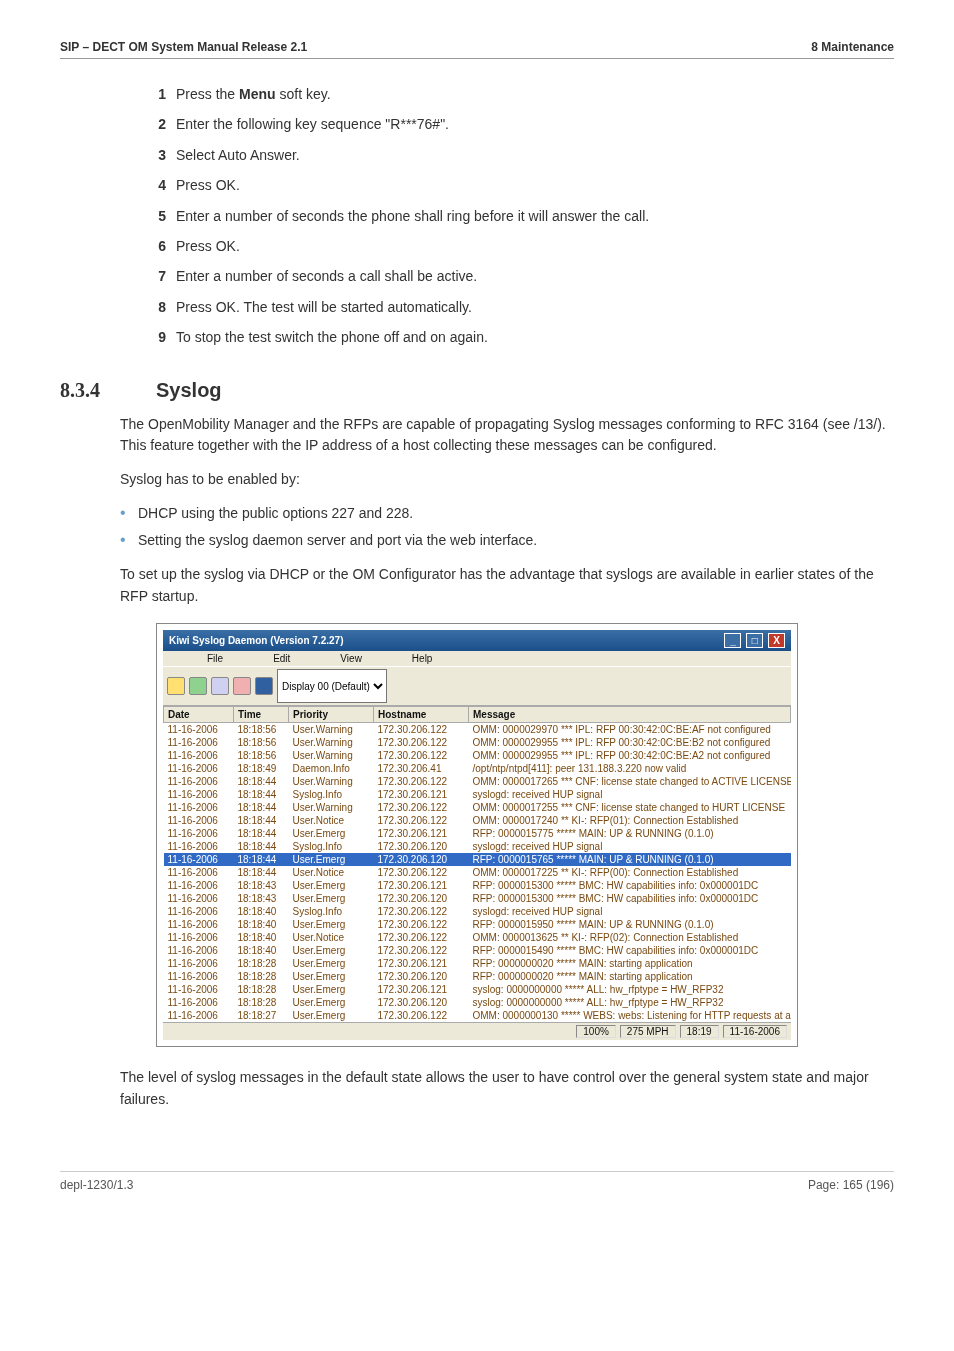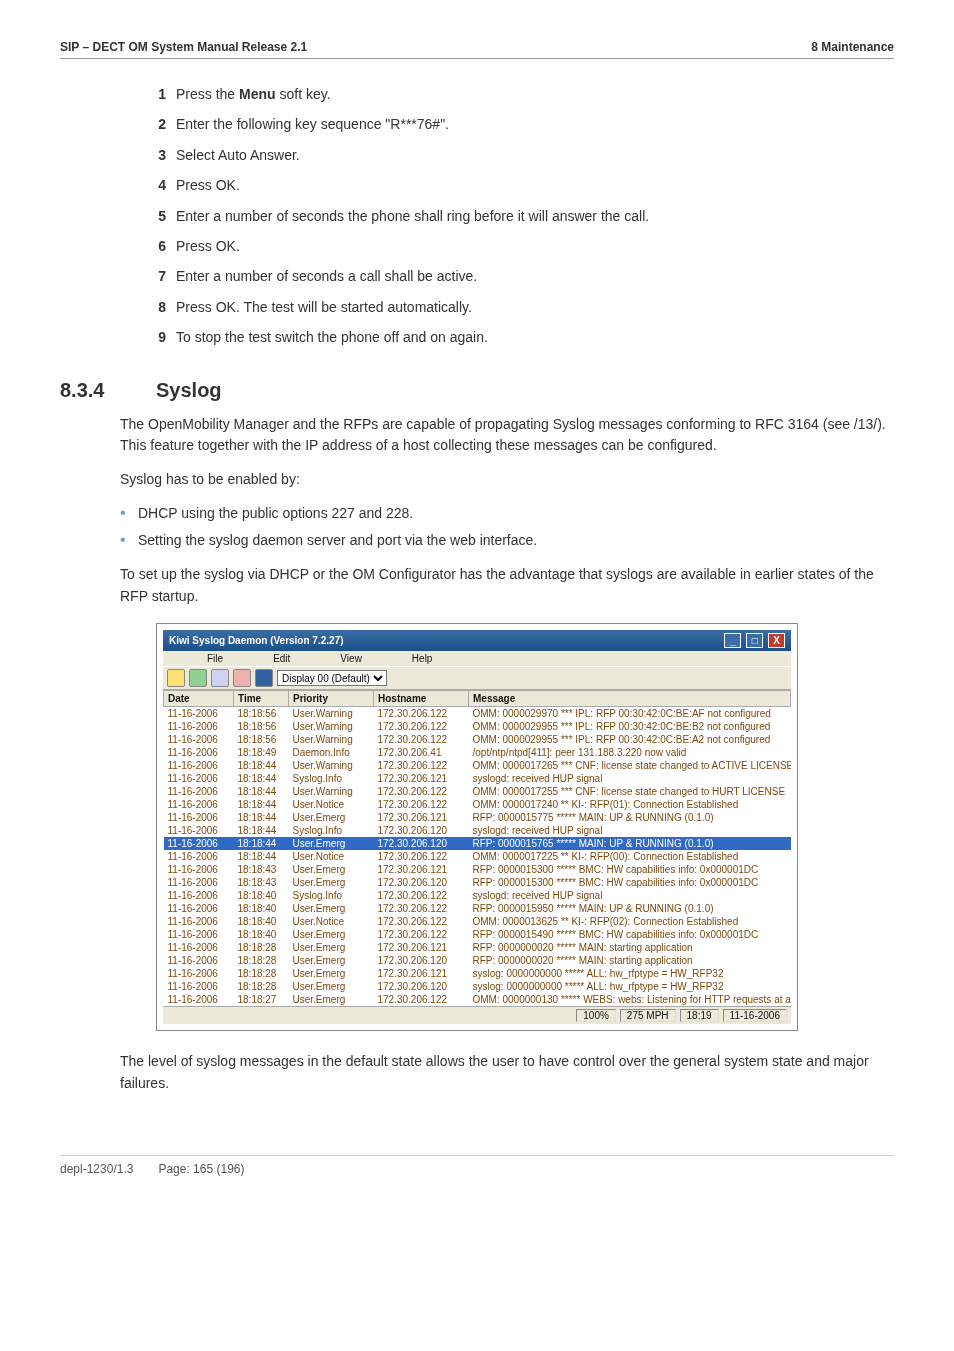--- a/index.html
+++ b/index.html
@@ -36,21 +36,21 @@
     width: 26px;
     text-align: right;
     margin-right: 10px;
     flex-shrink: 0;
   }
   h2.sec {
     font-size: 20px;
     margin: 30px 0 12px 0;
     display: flex;
   }
-  h2.sec .secnum { width: 96px; }
+  h2.sec .secnum { width: 96px; font-family: Liberation Serif, serif; }
   .body-text {
     margin-left: 60px;
     line-height: 1.55;
   }
   .body-text p { margin: 0 0 12px 0; }
   .bullets { margin: 0 0 12px 0; padding: 0; list-style: none; }
   .bullets li { position: relative; padding-left: 18px; margin: 6px 0; }
   .bullets li::before {
     content: "•";
     color: #6aa0c8;
@@ -96,40 +96,40 @@
   .menubar span { margin-right:10px;padding-left:40px; }
   .toolbar {
     background:#ece9d8; padding:2px 4px; display:flex; align-items:center;
     border-top:1px solid #fff; border-bottom:1px solid #aaa;
   }
   .toolbar .ico {
     width:16px; height:16px; display:inline-block; margin-right:4px;
     border:1px solid #888; border-radius:2px;
   }
   .toolbar select {
-    font-size:10px; font-family:inherit; height:16px;
+    font-size:10px; font-family:inherit; height:34px;
     background:#fff;
   }
   table.logtbl { width:100%; border-collapse:collapse; table-layout:fixed; }
   table.logtbl th {
     background:#ece9d8; text-align:left; padding:2px 4px;
     border:1px solid #aaa; font-weight:bold; color:#111;
   }
   table.logtbl td {
     padding:1px 4px; white-space:nowrap; overflow:hidden; text-overflow:clip;
     color:#7a4a12;
   }
   table.logtbl tr.hl td { background:#316ac5; color:#fff; }
   .statusbar {
     display:flex; justify-content:flex-end; gap:4px;
     border-top:1px solid #aaa; padding:2px 4px; color:#111; background:#ece9d8;
   }
   .statusbar span { border:1px inset #ddd; padding:0 6px; }
   .ftr {
-    display:flex; justify-content:flex-start;
+    display:flex; justify-content:space-between;
     border-top:1px solid #ccc; margin-top:60px; padding-top:6px;
     font-size:12px; color:#555;gap:25px;
   }
 </style>
 </head>
 <body>
 
 <div class="hdr">
   <span>SIP – DECT OM System Manual Release 2.1</span>
   <span>8 Maintenance</span>

